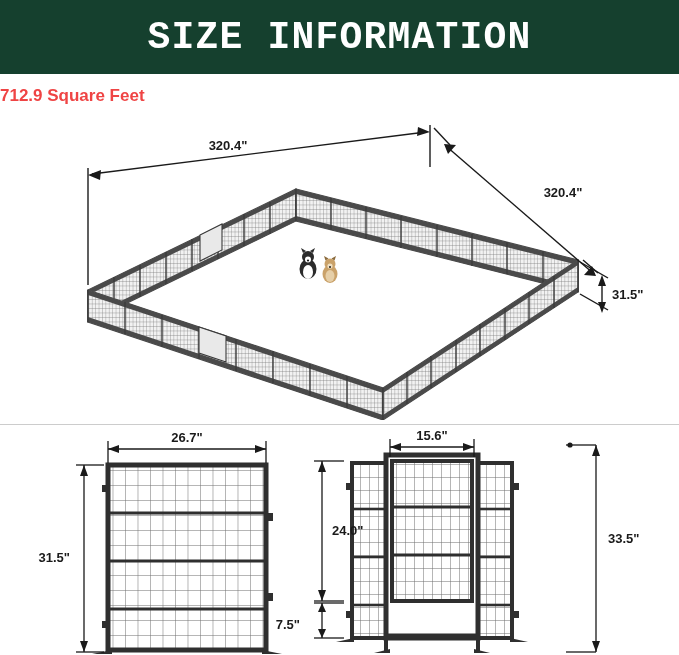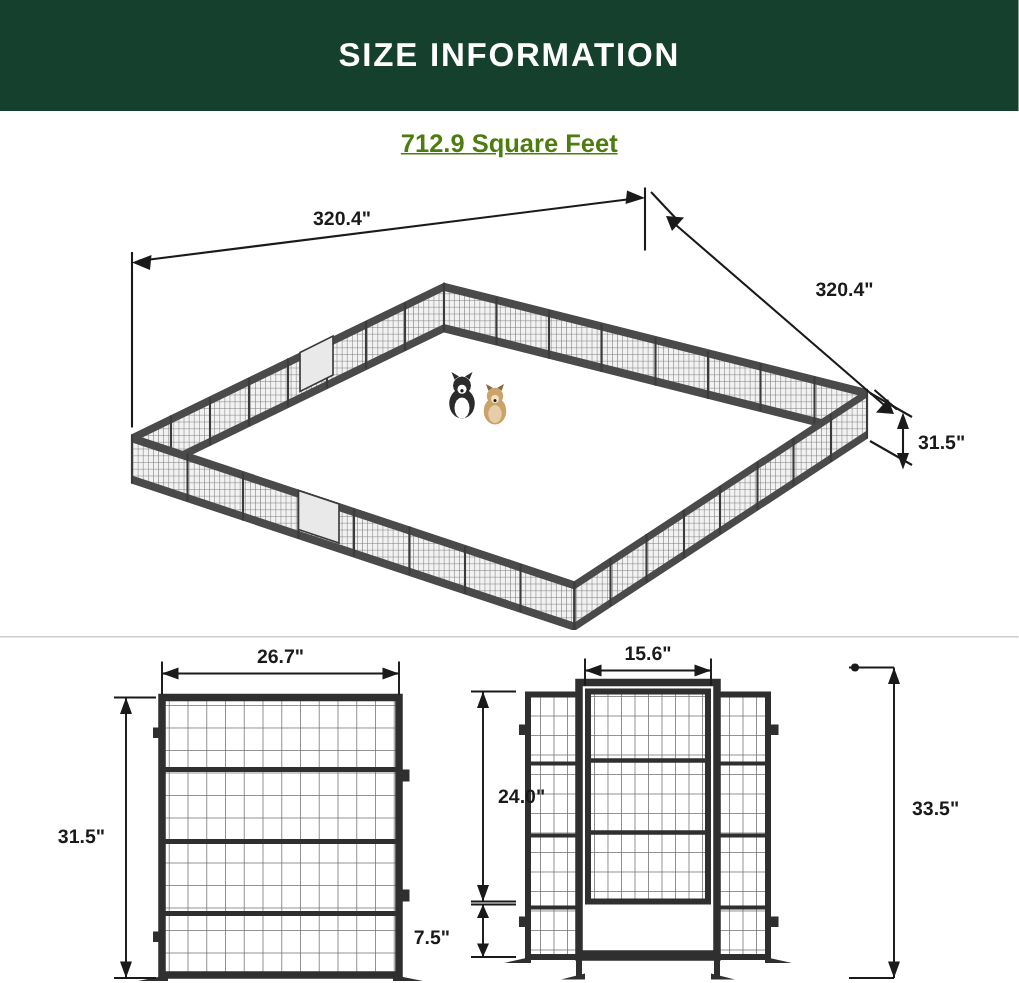--- a/index.html
+++ b/index.html
@@ -27,36 +27,35 @@
     left: 0; top: 0;
     width: 679px;
     height: 74px;
     background: #15402e;
     display: flex;
     align-items: center;
     justify-content: center;
   }
   .header-title {
     color: #ffffff;
-    font-size: 22px;
+    font-size: 38px;
     font-weight: bold;
     letter-spacing: 1.2px;
+    font-family: Liberation Mono, monospace;
   }
 
   
   .area-caption {
     position: absolute;
     left: 0;
     top: 86px;
     width: 679px;
-    text-align: center;
     font-size: 17px;
     font-weight: bold;
-    color: #4d7c0f;
-    text-decoration: underline;
+    color: #ef4444;
   }
 
   
   .main-diagram {
     position: absolute;
     left: 0;
     top: 110px;
     width: 679px;
     height: 310px;
   }

